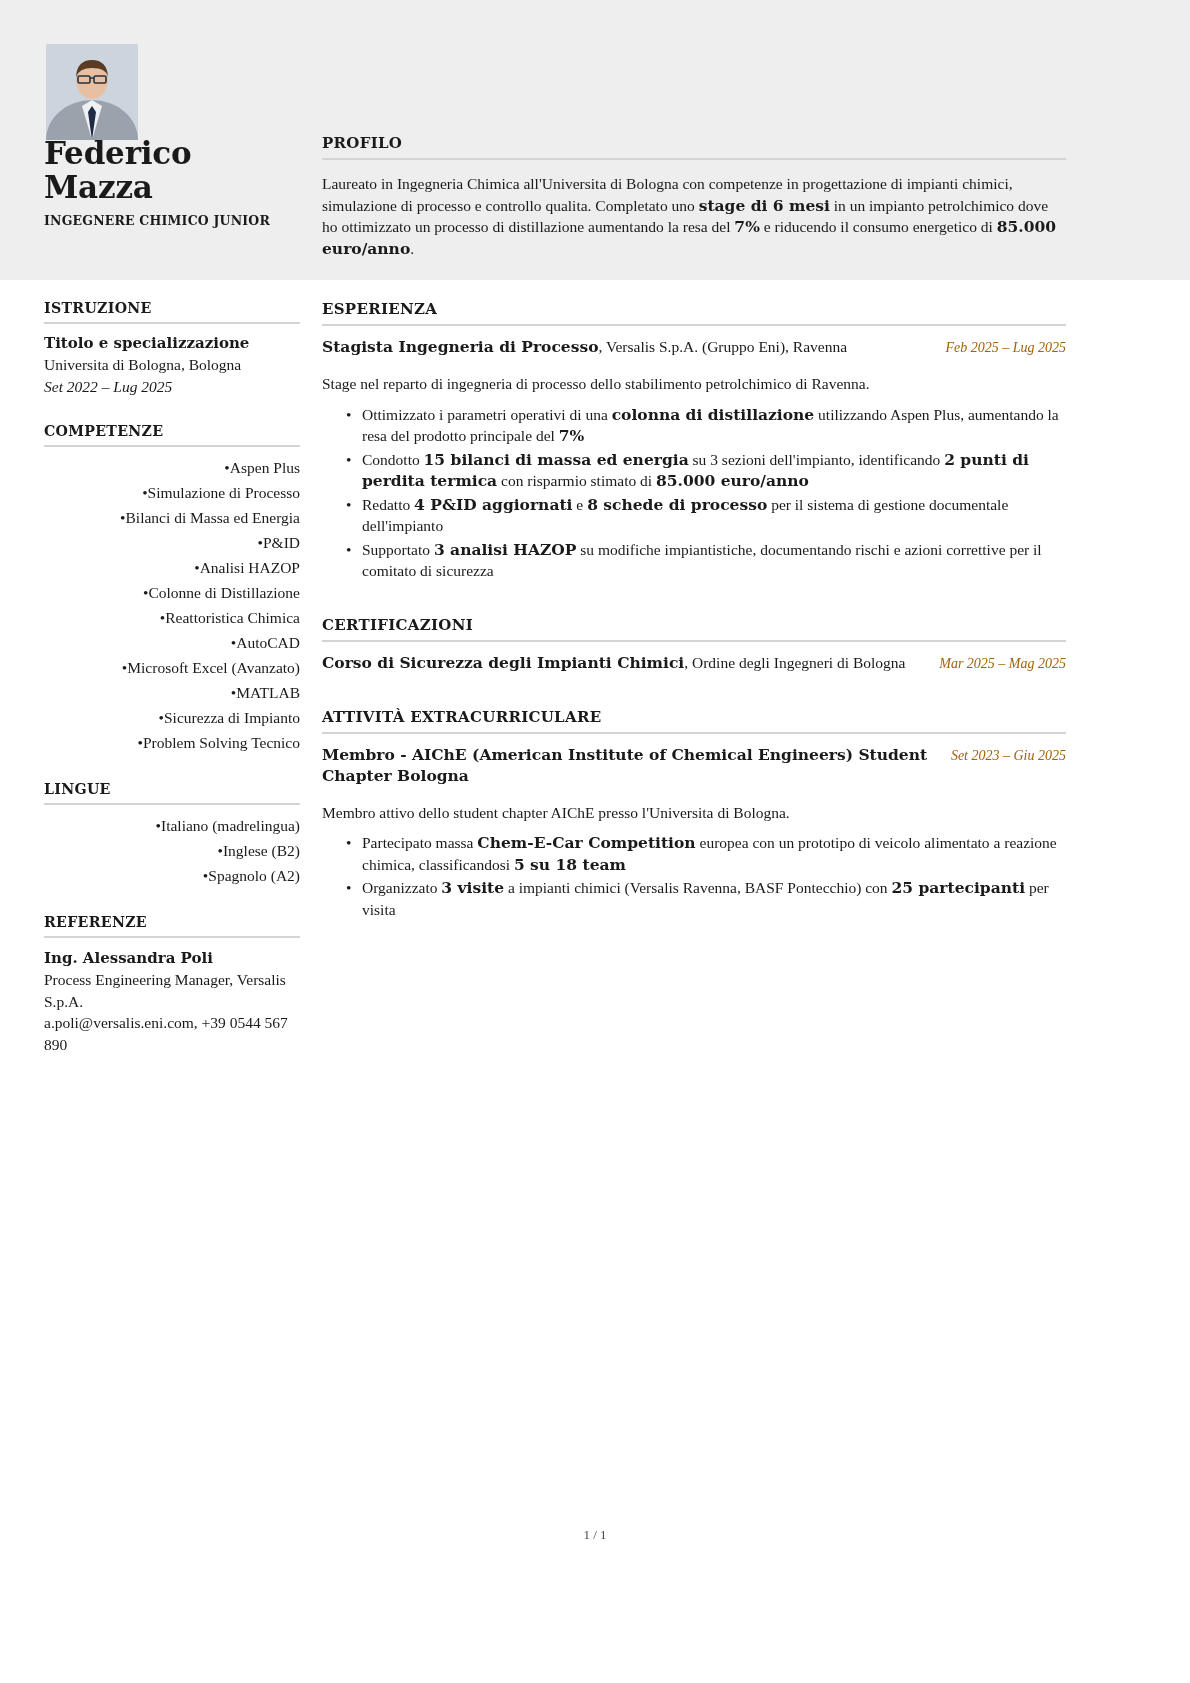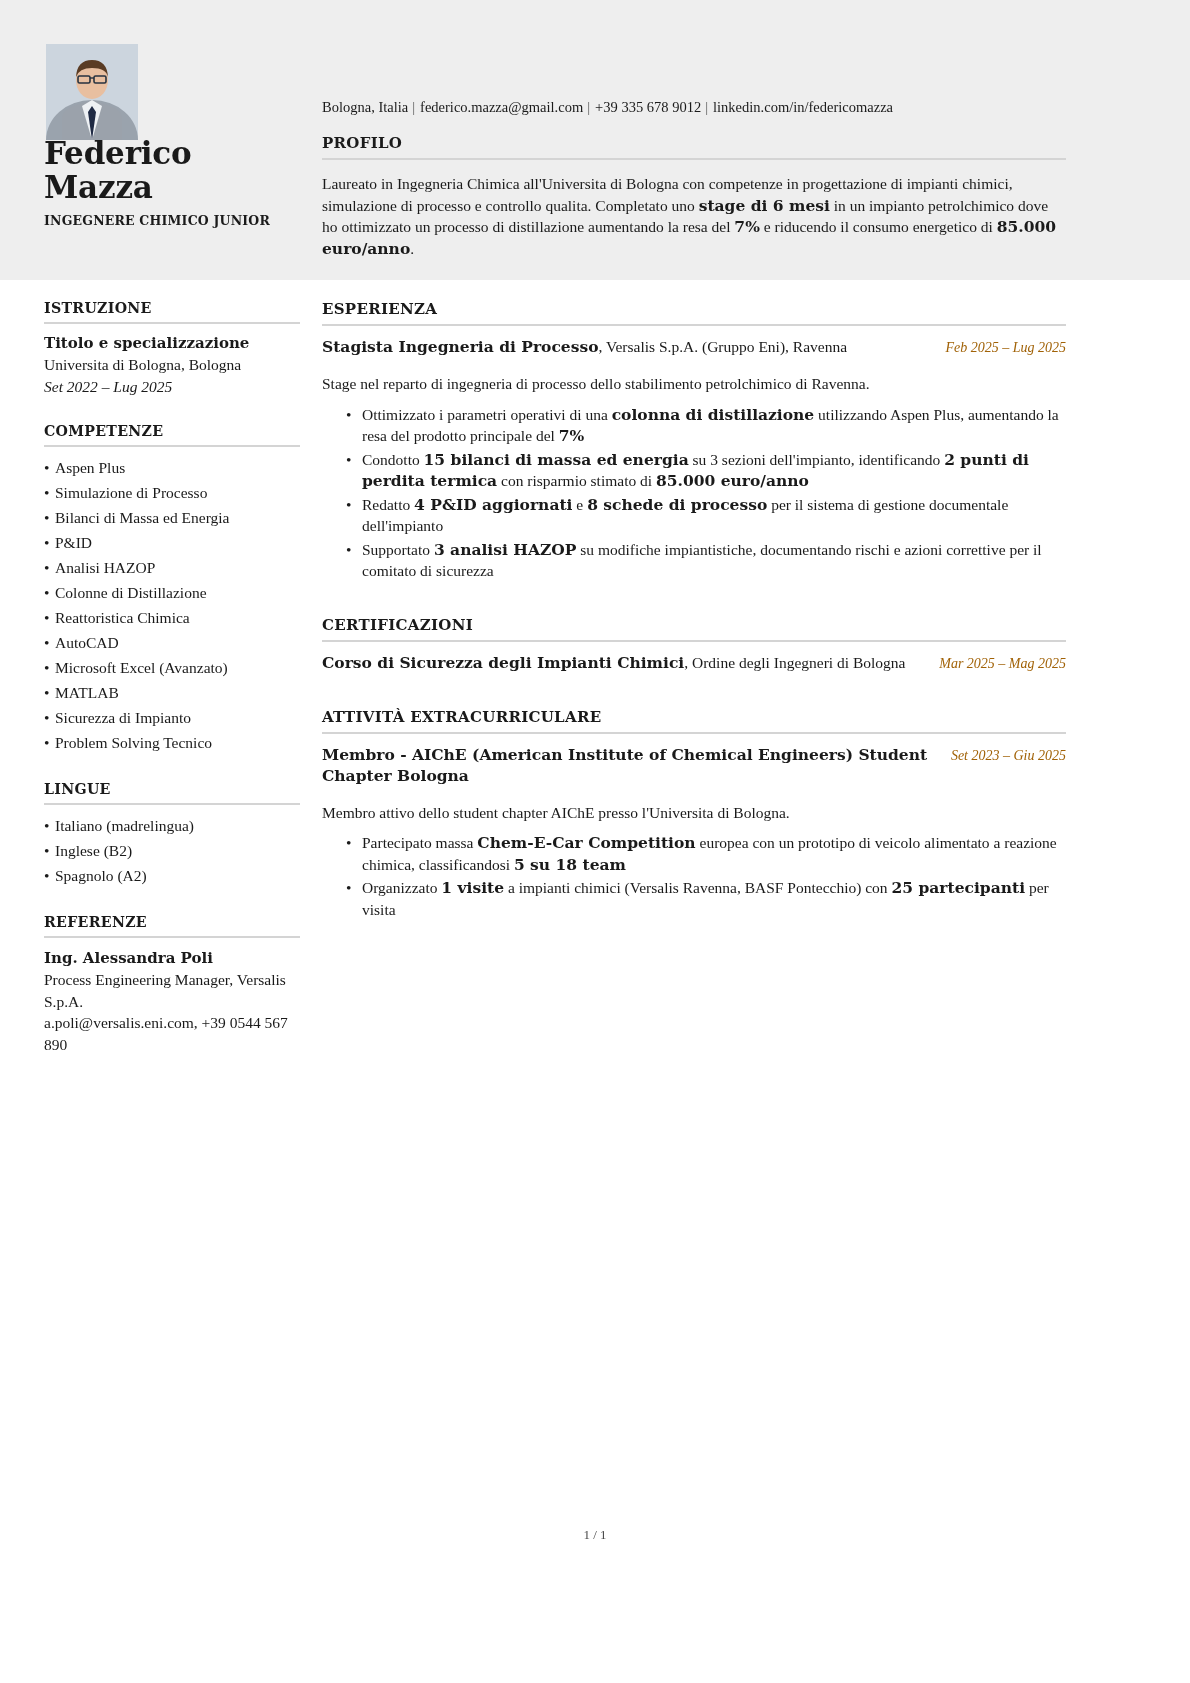--- a/index.html
+++ b/index.html
@@ -157,20 +157,21 @@
     font-size: 14px;
     line-height: 21px;
     color: #a16207;
     white-space: nowrap;
   }
 
   .side-list {
     list-style: none;
     margin: 8px 0 0 0;
     padding: 0;
+    text-align: right;
   }
   .side-list li {
     font-size: 15.5px;
     line-height: 25px;
     color: #1a1a1a;
   }
   .side-list li::before {
     content: "\2022";
     display: inline-block;
     width: 11px;
@@ -265,23 +266,20 @@
           <line x1="44" y1="34" x2="48" y2="34" stroke="#26323f" stroke-width="1.4"></line>
         </svg>
       </div>
 
       <div class="name-block">
         <div class="name">Federico</div>
         <div class="name">Mazza</div>
         <div class="job-title">INGEGNERE CHIMICO JUNIOR</div>
       </div>
 
-      <div class="contact-line">
-        <span>Bologna, Italia</span><span class="contact-sep">|</span><span>federico.mazza@gmail.com</span><span class="contact-sep">|</span><span>+39 335 678 9012</span><span class="contact-sep">|</span><span>linkedin.com/in/federicomazza</span>
-      </div>
 
       <div class="profile-head">
         <div class="sec-title">PROFILO</div>
         <div class="sec-rule"></div>
       </div>
 
       <div class="profile-text"><span>Laureato in Ingegneria Chimica all'Universita di Bologna con competenze in progettazione di impianti chimici, simulazione di processo e controllo qualita. Completato uno </span><b>stage di 6 mesi</b><span> in un impianto petrolchimico dove ho ottimizzato un processo di distillazione aumentando la resa del </span><b>7%</b><span> e riducendo il consumo energetico di </span><b>85.000 euro/anno</b><span>.</span></div>
     </div>
   </div>
 
@@ -375,21 +373,21 @@
       <div class="sec-rule"></div>
       <div>
           <div class="job">
             <div class="job-row">
               <div class="job-head entry-sub"><b>Membro - AIChE (American Institute of Chemical Engineers) Student Chapter Bologna</b></div>
               <div class="entry-date">Set 2023 – Giu 2025</div>
             </div>
             <div class="job-desc">Membro attivo dello student chapter AIChE presso l'Universita di Bologna.</div>
             <ul class="bullets">
               <li><span>Partecipato massa </span><b>Chem-E-Car Competition</b><span> europea con un prototipo di veicolo alimentato a reazione chimica, classificandosi </span><b>5 su 18 team</b></li>
-              <li><span>Organizzato </span><b>1 visite</b><span> a impianti chimici (Versalis Ravenna, BASF Pontecchio) con </span><b>25 partecipanti</b><span> per visita</span></li>
+              <li><span>Organizzato </span><b>3 visite</b><span> a impianti chimici (Versalis Ravenna, BASF Pontecchio) con </span><b>25 partecipanti</b><span> per visita</span></li>
             </ul>
           </div>
         </div>
     </div>
   </div>
 
   <div class="footer">
     <span>1 / 1</span>
   </div>
 

